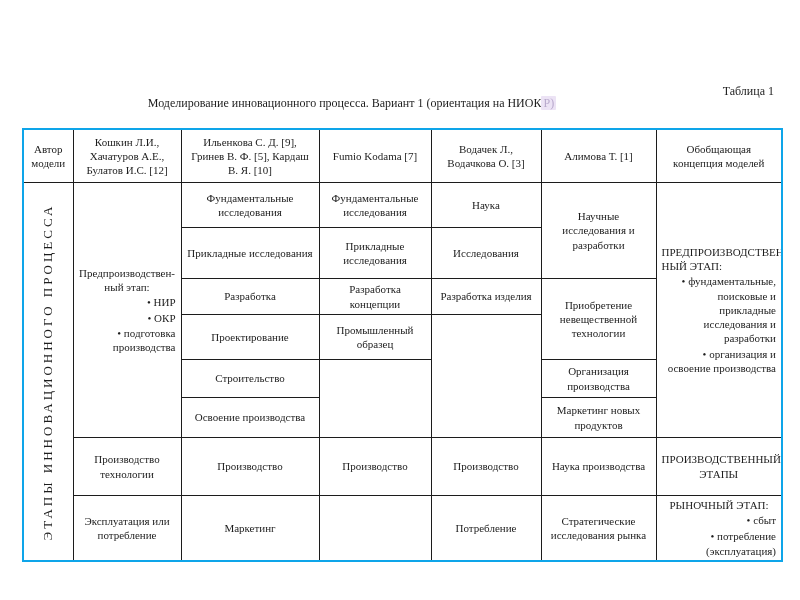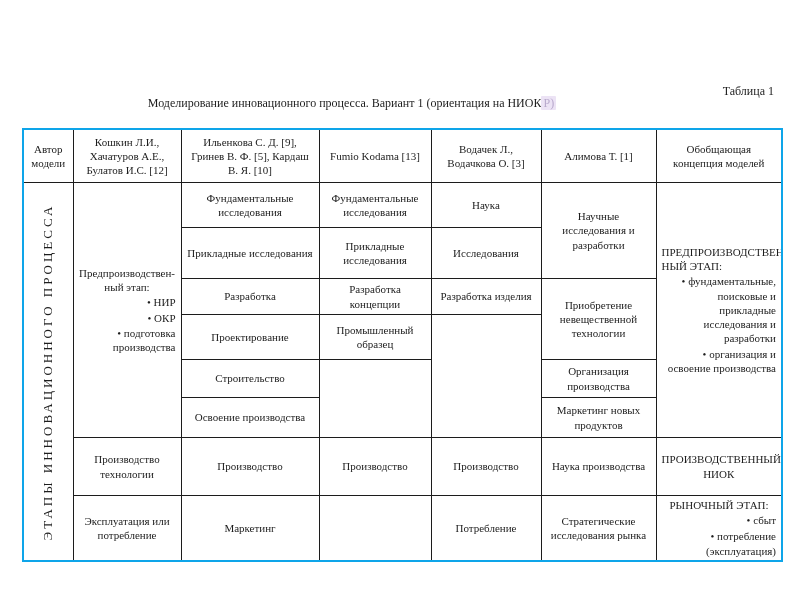--- a/index.html
+++ b/index.html
@@ -69,21 +69,21 @@
       <col style="width:110px">
       <col style="width:115px">
     <col style="width:126px">
   </colgroup>
 
   <tbody>
       <tr class="rh">
     <td>Автор модели</td>
     <td>Кошкин Л.И., Хачатуров А.Е., Булатов И.С. [12]</td>
     <td>Ильенкова С. Д. [9], Гринев В. Ф. [5], Кардаш В. Я. [10]</td>
-    <td>Fumio Kodama [13]</td>
+    <td>Fumio Kodama [7]</td>
     <td>Водачек Л., Водачкова О. [3]</td>
     <td>Алимова Т. [1]</td>
     <td>Обобщающая концепция моделей</td>
   </tr>
 
   <tr class="r1">
     <td class="vcell" rowspan="8">
       <div class="vtext">ЭТАПЫ ИННОВАЦИОННОГО ПРОЦЕССА</div>
     </td>
     <td rowspan="6">
@@ -132,21 +132,21 @@
     <td>Освоение производства</td>
     <td>Маркетинг новых продуктов</td>
   </tr>
 
   <tr class="r7">
     <td>Производство технологии</td>
     <td>Производство</td>
     <td>Производство</td>
     <td>Производство</td>
     <td>Наука производства</td>
-    <td class="upper">ПРОИЗВОДСТВЕННЫЙ НИОК</td>
+    <td class="upper">ПРОИЗВОДСТВЕННЫЙ ЭТАПЫ</td>
   </tr>
 
   <tr class="r8">
     <td>Эксплуатация или потребление</td>
     <td>Маркетинг</td>
     <td></td>
     <td>Потребление</td>
     <td>Стратегические исследования рынка</td>
     <td class="block-left">
       <div class="block-left" style="padding-left:8px;">РЫНОЧНЫЙ ЭТАП:</div>

